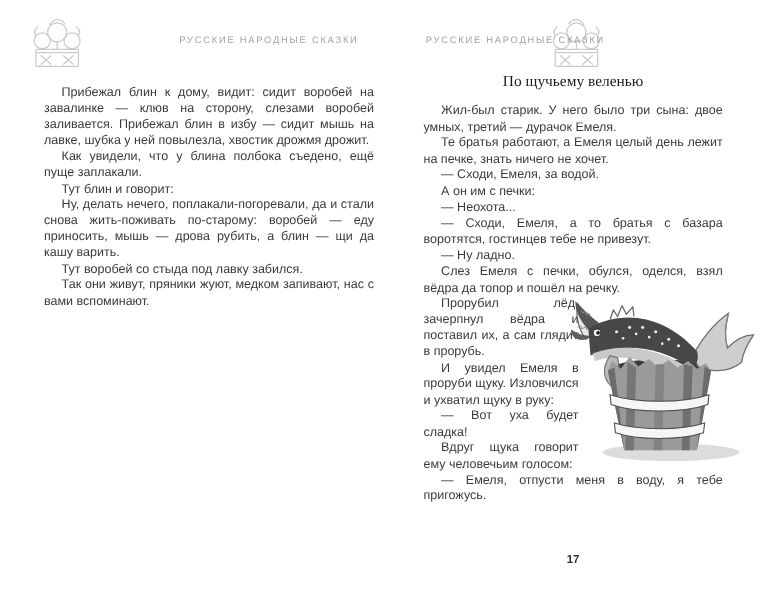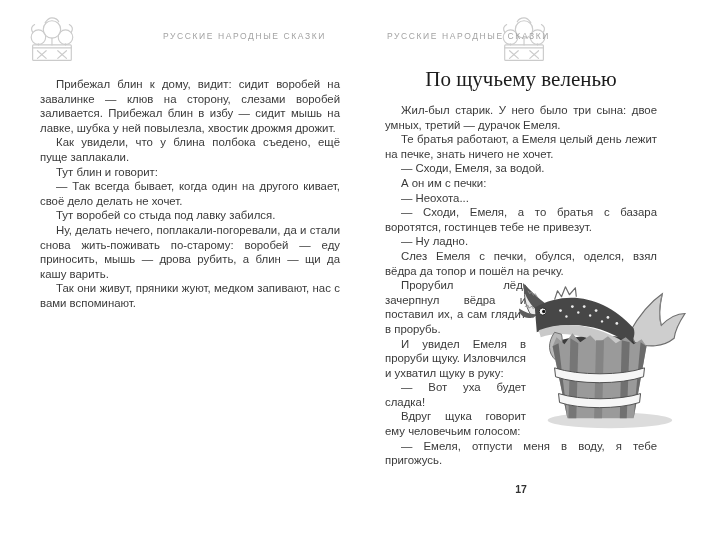--- a/index.html
+++ b/index.html
@@ -36,39 +36,39 @@
   
   .text{ margin-top:25px; }
   .text p{
     margin:0; text-indent:16px; text-align:justify;
     font-size:11.4px; line-height:14.6px; color:#3a3a3a;
   }
   .text::after{ content:""; display:block; clear:both; }
 
   .title{
     font-family:"Liberation Serif", serif;
-    font-weight:normal; font-size:21px; color:#1c1c1c;
+    font-weight:normal; font-size:14px; color:#1c1c1c;
     text-align:center; margin:15px 0 11px 0;
   }
   .page-right .text{ margin-top:0; }
 
   
   .illu-float{
     float:right; width:132px; height:156px;
     margin:2px -8px 0 7px; position:relative;
   }
   .illu-float svg{ position:absolute; left:-14px; top:0; }
 
   
   .page-foot{
     position:absolute; left:385px; top:483px; width:272px;
     display:flex; align-items:center; gap:13px;
   }
   .page-foot .wavy{ flex:1; }
-  .pageno{ font-size:10.5px; font-weight:bold; color:#323232; line-height:12px; }
+  .pageno{ font-size:10.5px; font-weight:bold; color:#323232; line-height:12px;margin-top:20px; }
 </style>
 </head>
 <body>
 
 <div class="spread">
 
   <svg class="vignette left" viewBox="0 0 60 54">
     <g fill="none" stroke="#cbcbcb" stroke-width="1.2" stroke-linecap="round">
       <circle cx="17" cy="22" r="7.5"></circle>
       <circle cx="31" cy="14" r="9"></circle>
@@ -102,23 +102,22 @@
 
   <section class="page page-left">
     <header class="page-head">
       <div class="rh">РУССКИЕ НАРОДНЫЕ СКАЗКИ</div>
       <span class="wavy head-wave"></span>
     </header>
     <div class="text">
       <p>Прибежал блин к дому, видит: сидит воробей на завалинке — клюв на сторону, слезами воробей заливается. Прибежал блин в избу — сидит мышь на лавке, шубка у ней повылезла, хвостик дрожмя дрожит.</p>
       <p>Как увидели, что у блина полбока съедено, ещё пуще заплакали.</p>
       <p>Тут блин и говорит:</p>
-      <p>— Так всегда бывает, когда один на другого кивает, своё дело делать не хочет.</p>
+      <p>Ну, делать нечего, поплакали-погоревали, да и стали снова жить-поживать по-старому: воробей — еду приносить, мышь — дрова рубить, а блин — щи да кашу варить.</p>
       <p>Тут воробей со стыда под лавку забился.</p>
-      <p>Ну, делать нечего, поплакали-погоревали, да и стали снова жить-поживать по-старому: воробей — еду приносить, мышь — дрова рубить, а блин — щи да кашу варить.</p>
       <p>Так они живут, пряники жуют, медком запивают, нас с вами вспоминают.</p>
     </div>
   </section>
 
   <section class="page page-right">
     <header class="page-head">
       <div class="rh">РУССКИЕ НАРОДНЫЕ СКАЗКИ</div>
       <span class="wavy head-wave"></span>
     </header>
     <h1 class="title">По щучьему веленью</h1>

